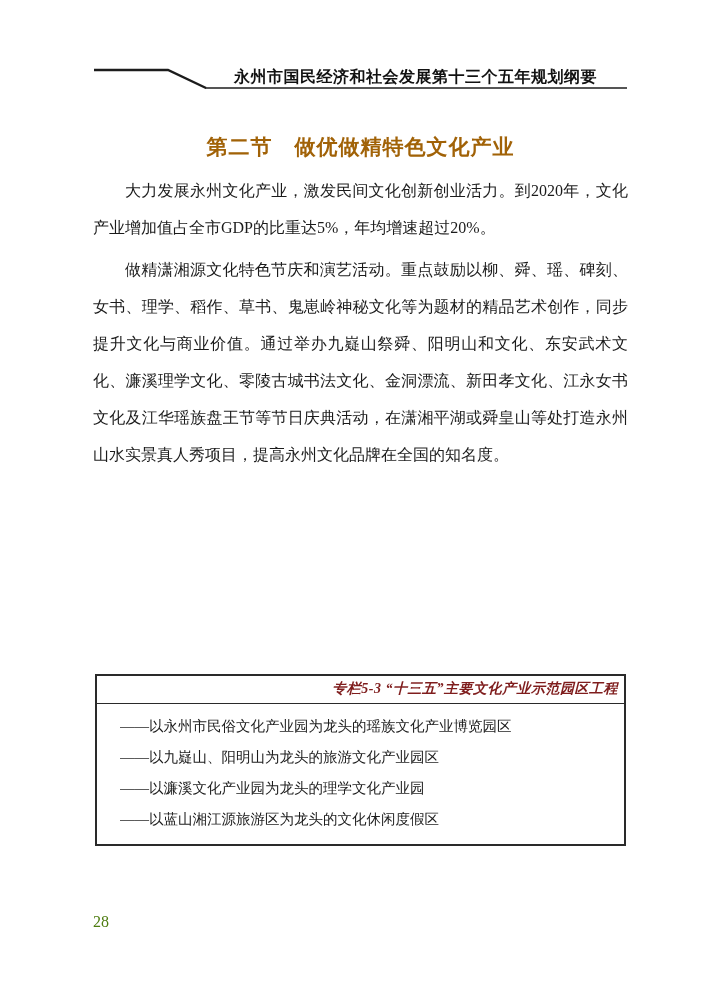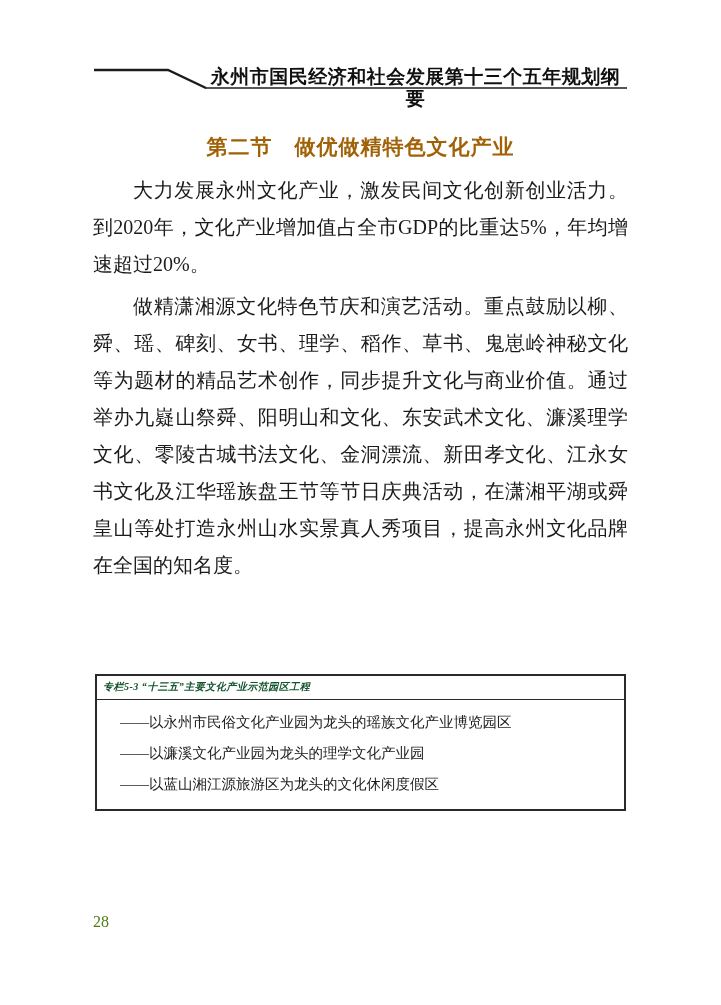--- a/index.html
+++ b/index.html
@@ -32,21 +32,21 @@
     height: 32px;
   }
   .header-title {
     position: absolute;
     left: 110px;
     top: 6px;
     width: 425px;
     height: 22px;
     line-height: 22px;
     text-align: center;
-    font-size: 19px;
+    font-size: 16px;
     font-weight: bold;
     letter-spacing: 0.5px;
     color: #111111;
   }
   
   .section-title {
     position: absolute;
     left: 93px;
     top: 133px;
     width: 535px;
@@ -60,46 +60,46 @@
   }
   
   .body-text {
     position: absolute;
     left: 93px;
     top: 172px;
     width: 535px;
   }
   .body-text p {
     margin: 0 0 5px 0;
-    font-size: 20px;
+    font-size: 16px;
     line-height: 37px;
     text-align: justify;
     text-justify: inter-ideograph;
     text-indent: 2em;
     color: #1b1b1b;
   }
   
   .feature-box {
     position: absolute;
     left: 95px;
     top: 674px;
     width: 531px;
     border: 2px solid #2a2a2a;
     background: #ffffff;
     box-sizing: border-box;
   }
   .feature-box-title {
     border-bottom: 1.5px solid #2a2a2a;
-    text-align: left;
-    font-size: 10px;
+    text-align: right;
+    font-size: 14px;
     font-weight: bold;
     font-style: italic;
     padding: 4px 6px 5px 6px;
     letter-spacing: 0.5px;
-    color: #14532d;
+    color: #7f1d1d;
   }
   .feature-box-items {
     padding: 7px 10px 9px 23px;
   }
   .feature-box-item {
     font-size: 14.5px;
     line-height: 31px;
     text-align: left;
     color: #1b1b1b;
     white-space: nowrap;
@@ -131,20 +131,21 @@
 
   <div class="body-text">
     <p>大力发展永州文化产业，激发民间文化创新创业活力。到2020年，文化产业增加值占全市GDP的比重达5%，年均增速超过20%。</p>
     <p>做精潇湘源文化特色节庆和演艺活动。重点鼓励以柳、舜、瑶、碑刻、女书、理学、稻作、草书、鬼崽岭神秘文化等为题材的精品艺术创作，同步提升文化与商业价值。通过举办九嶷山祭舜、阳明山和文化、东安武术文化、濂溪理学文化、零陵古城书法文化、金洞漂流、新田孝文化、江永女书文化及江华瑶族盘王节等节日庆典活动，在潇湘平湖或舜皇山等处打造永州山水实景真人秀项目，提高永州文化品牌在全国的知名度。</p>
   </div>
 
   <div class="feature-box">
     <div class="feature-box-title">专栏5-3 “十三五”主要文化产业示范园区工程</div>
     <div class="feature-box-items">
       <div class="feature-box-item">——以永州市民俗文化产业园为龙头的瑶族文化产业博览园区</div>
+      <div class="feature-box-item">——以九嶷山、阳明山为龙头的旅游文化产业园区</div>
       <div class="feature-box-item">——以濂溪文化产业园为龙头的理学文化产业园</div>
       <div class="feature-box-item">——以蓝山湘江源旅游区为龙头的文化休闲度假区</div>
     </div>
   </div>
 
   <div class="page-number">28</div>
 
 </div>
 
 </body></html>

